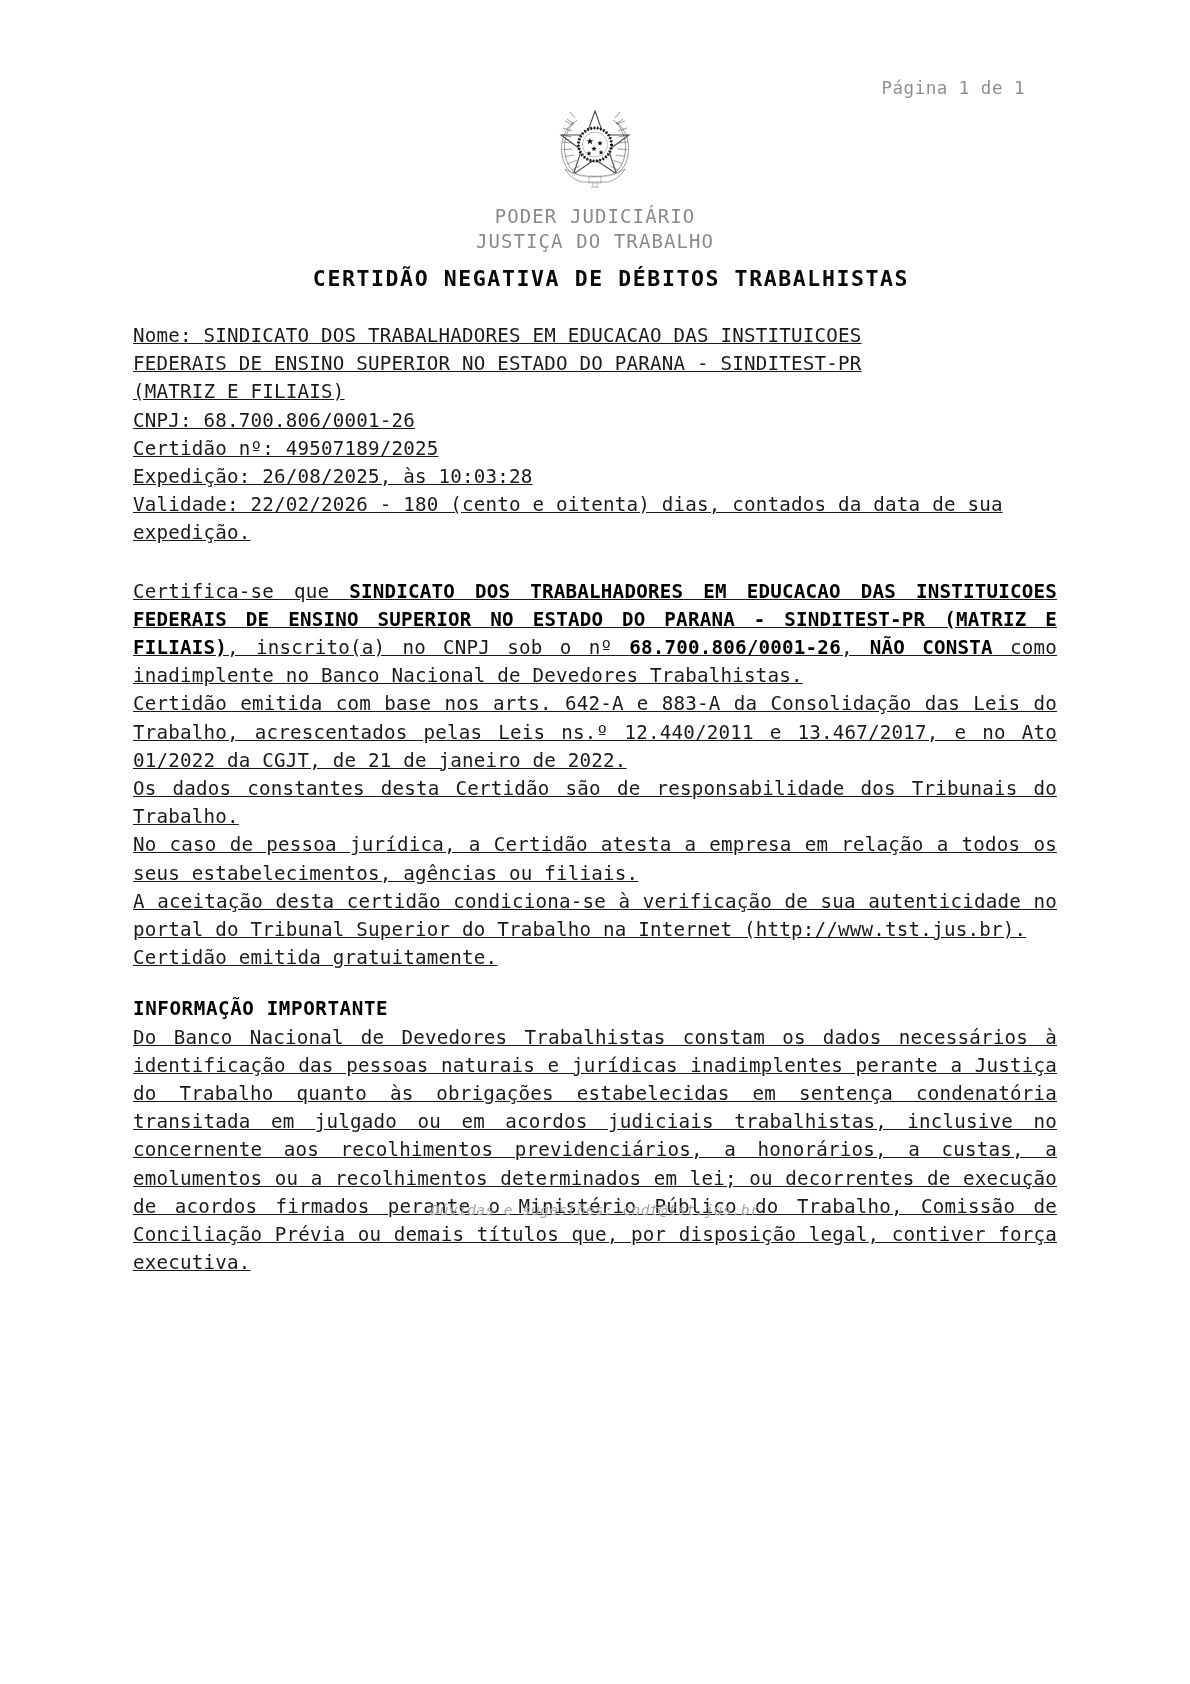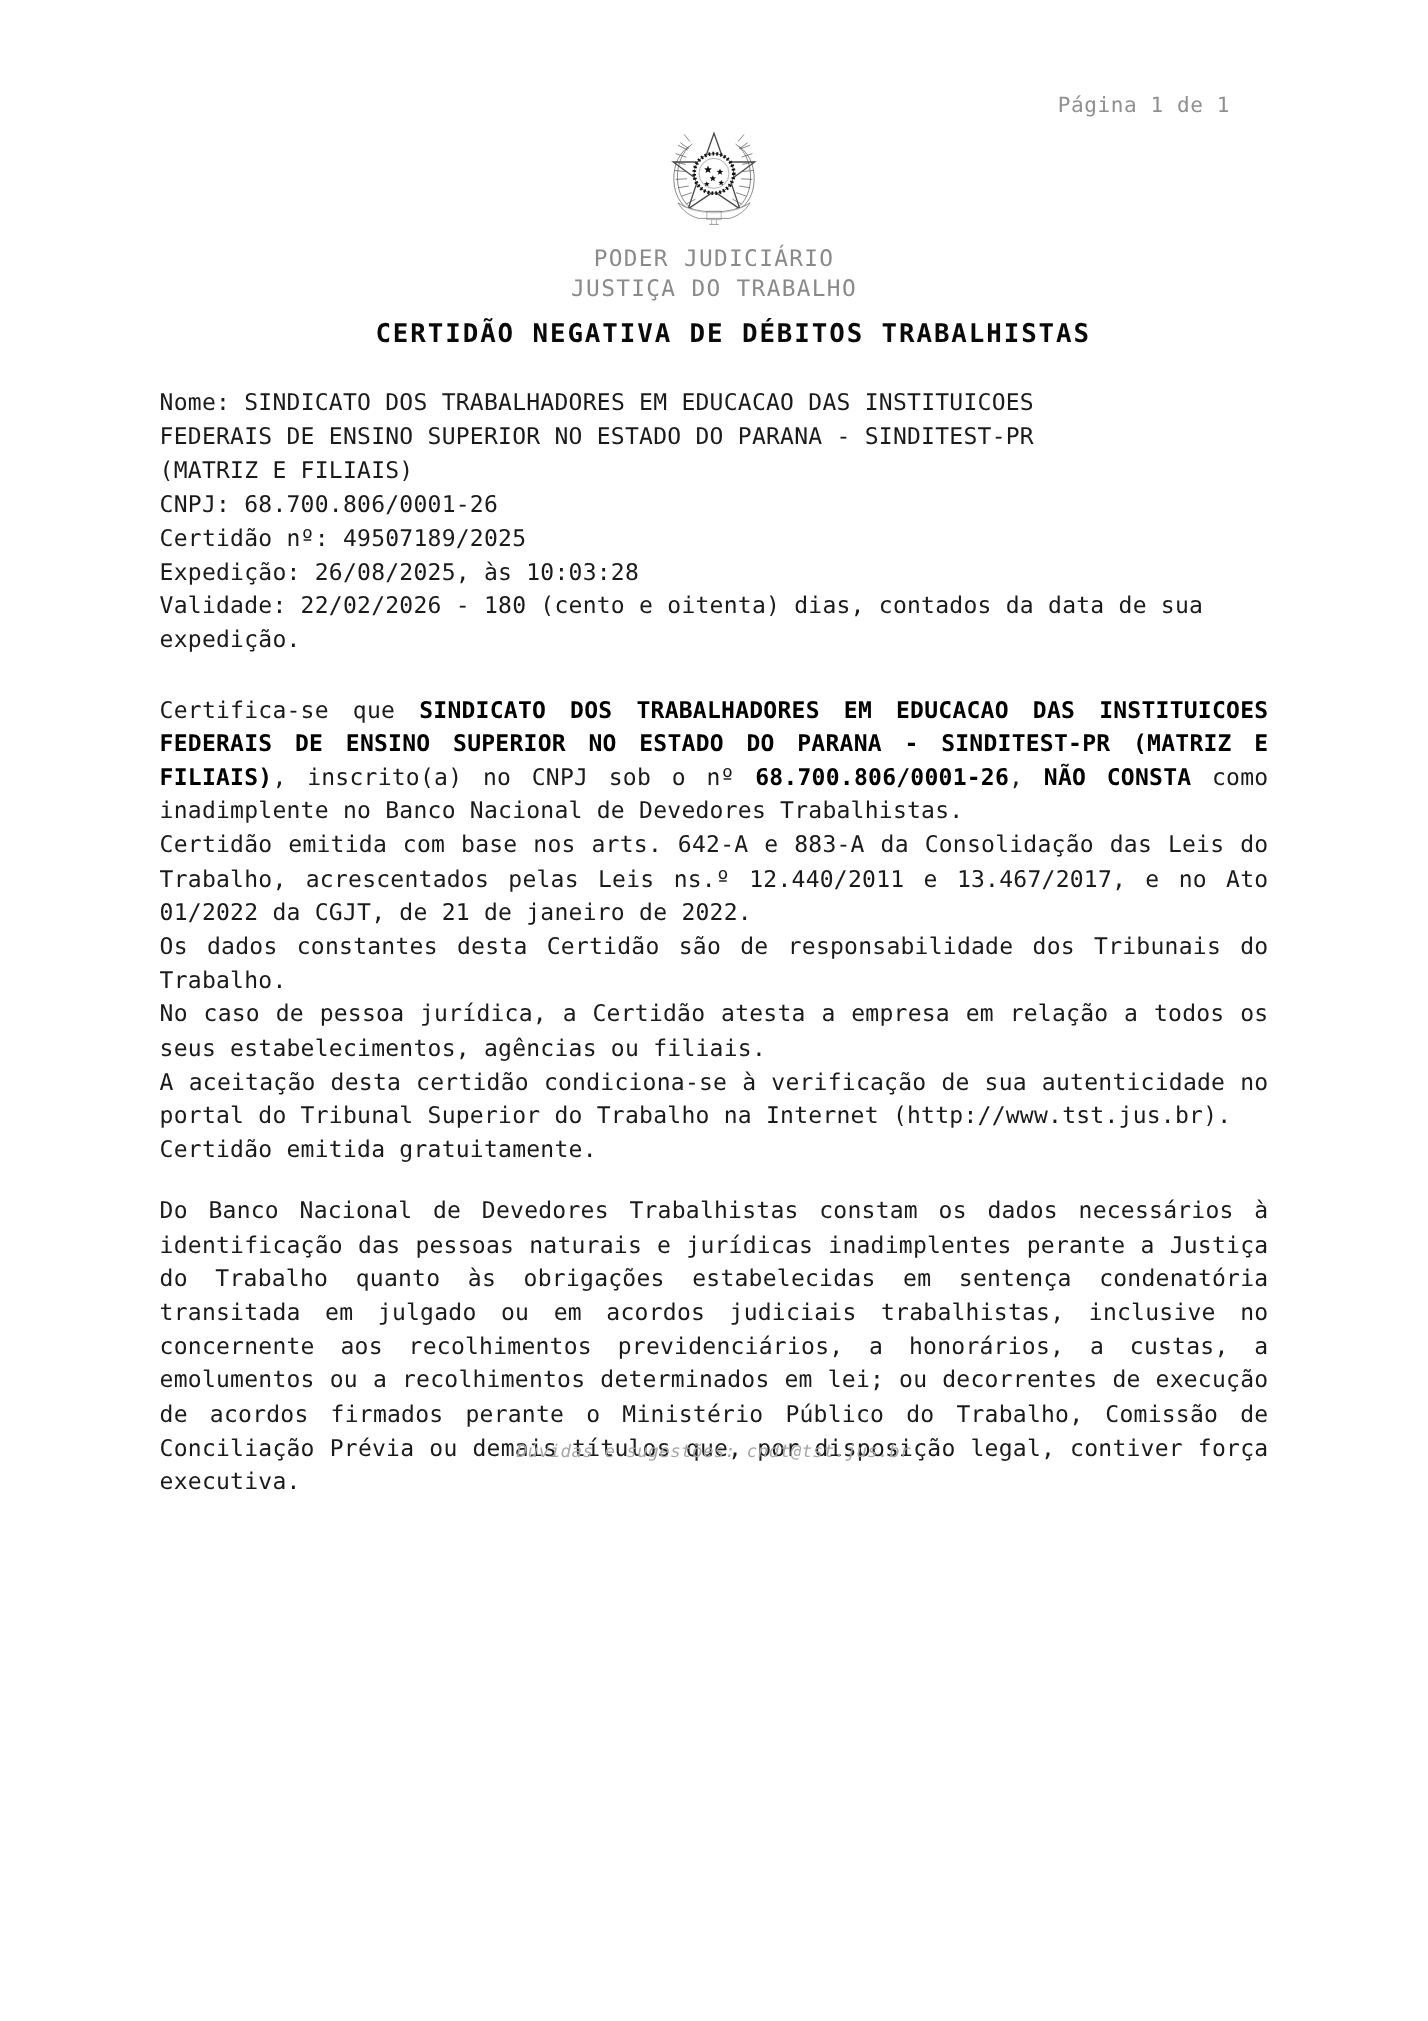--- a/index.html
+++ b/index.html
@@ -67,20 +67,21 @@
     position: absolute;
     top: 322px;
     left: 133px;
     width: 924px;
   }
   .blk {
     font-size: 19.2px;
     line-height: 28.2px;
     color: #1a1a1a;
     letter-spacing: 0.2px;
+    text-decoration: underline;
   }
   .blk.just {
     text-align: justify;
     text-justify: inter-character;
   }
   .blk.just > span { display: inline; margin-top: 12px; }
   .gap-lg { height: 30px; }
   .gap-md { height: 23px; }
   .strong {
     font-weight: bold;
@@ -179,19 +180,20 @@
     </div>
 
     <div class="blk just">Certidão emitida com base nos arts. 642-A e 883-A da Consolidação das Leis do Trabalho, acrescentados pelas Leis ns.º 12.440/2011 e 13.467/2017, e no Ato 01/2022 da CGJT, de 21 de janeiro de 2022.</div>
     <div class="blk just">Os dados constantes desta Certidão são de responsabilidade dos Tribunais do Trabalho.</div>
     <div class="blk just">No caso de pessoa jurídica, a Certidão atesta a empresa em relação a todos os seus estabelecimentos, agências ou filiais.</div>
     <div class="blk just">A aceitação desta certidão condiciona-se à verificação de sua autenticidade no portal do Tribunal Superior do Trabalho na Internet (http://www.tst.jus.br).</div>
     <div class="blk">Certidão emitida gratuitamente.</div>
 
     <div class="gap-md"></div>
 
+    <div class="section-head">INFORMAÇÃO IMPORTANTE</div>
     <div class="blk just">Do Banco Nacional de Devedores Trabalhistas constam os dados necessários à identificação das pessoas naturais e jurídicas inadimplentes perante a Justiça do Trabalho quanto às obrigações estabelecidas em sentença condenatória transitada em julgado ou em acordos judiciais trabalhistas, inclusive no concernente aos recolhimentos previdenciários, a honorários, a custas, a emolumentos ou a recolhimentos determinados em lei; ou decorrentes de execução de acordos firmados perante o Ministério Público do Trabalho, Comissão de Conciliação Prévia ou demais títulos que, por disposição legal, contiver força executiva.</div>
 
   </div>
 
   <div class="footer-note">Dúvidas e sugestões: cndt@tst.jus.br</div>
 
 </div>
 
 </body></html>

